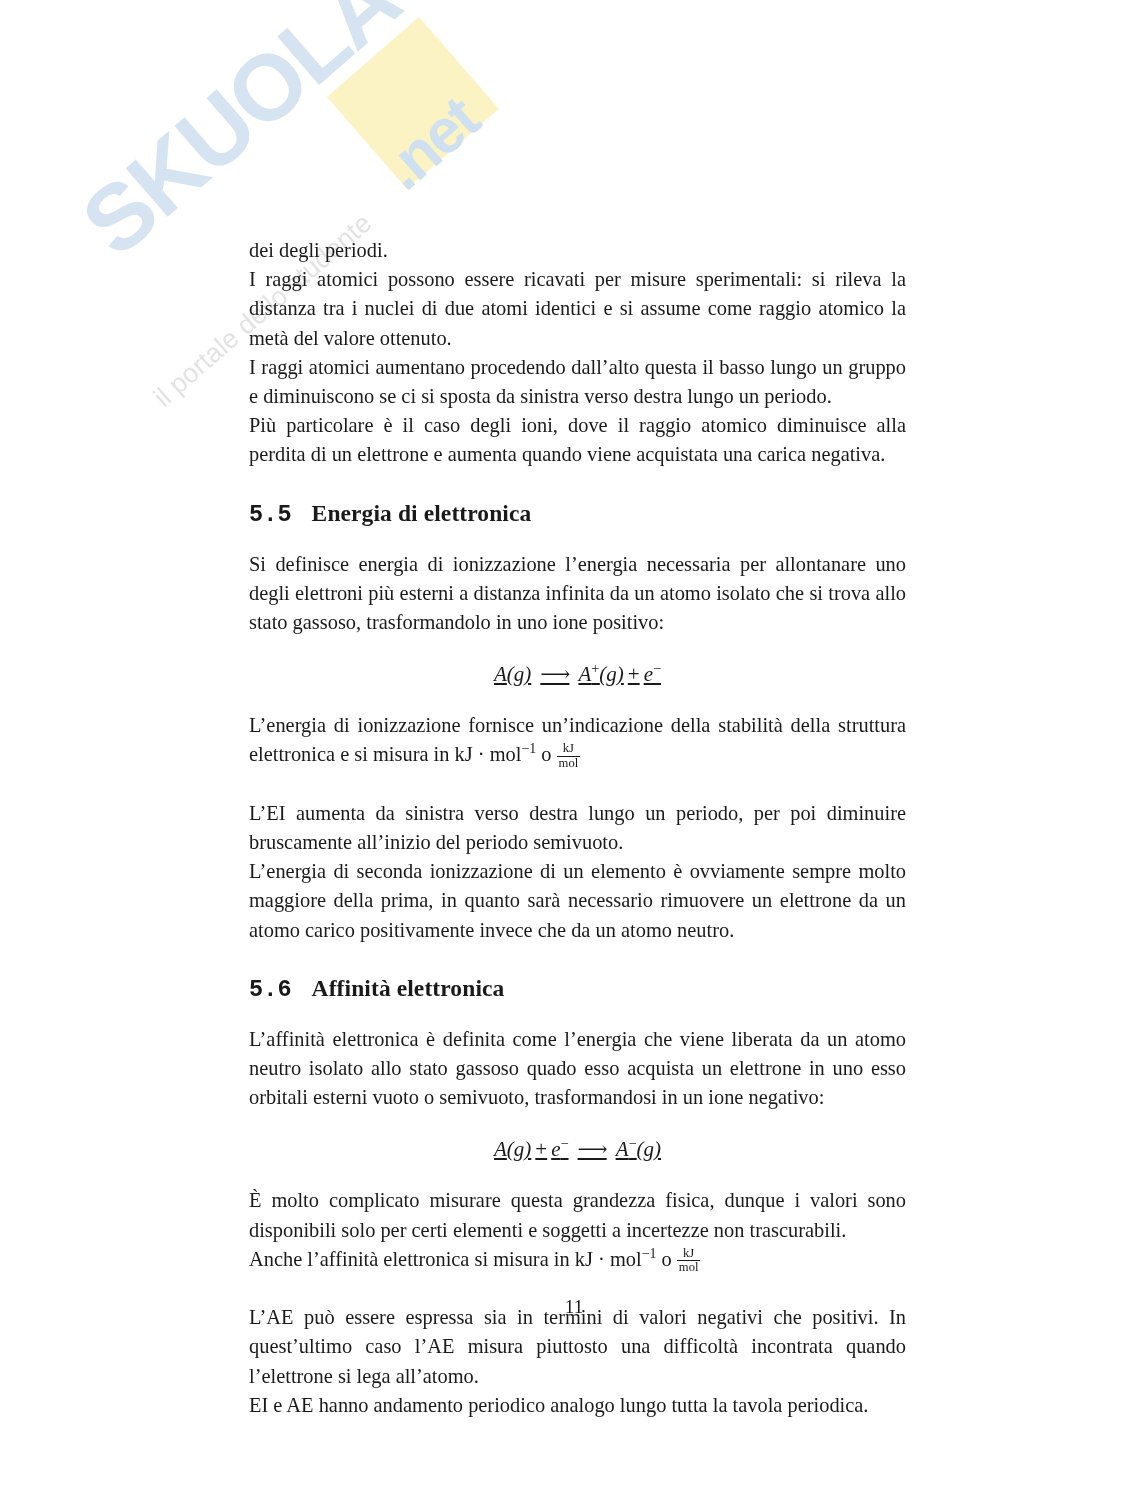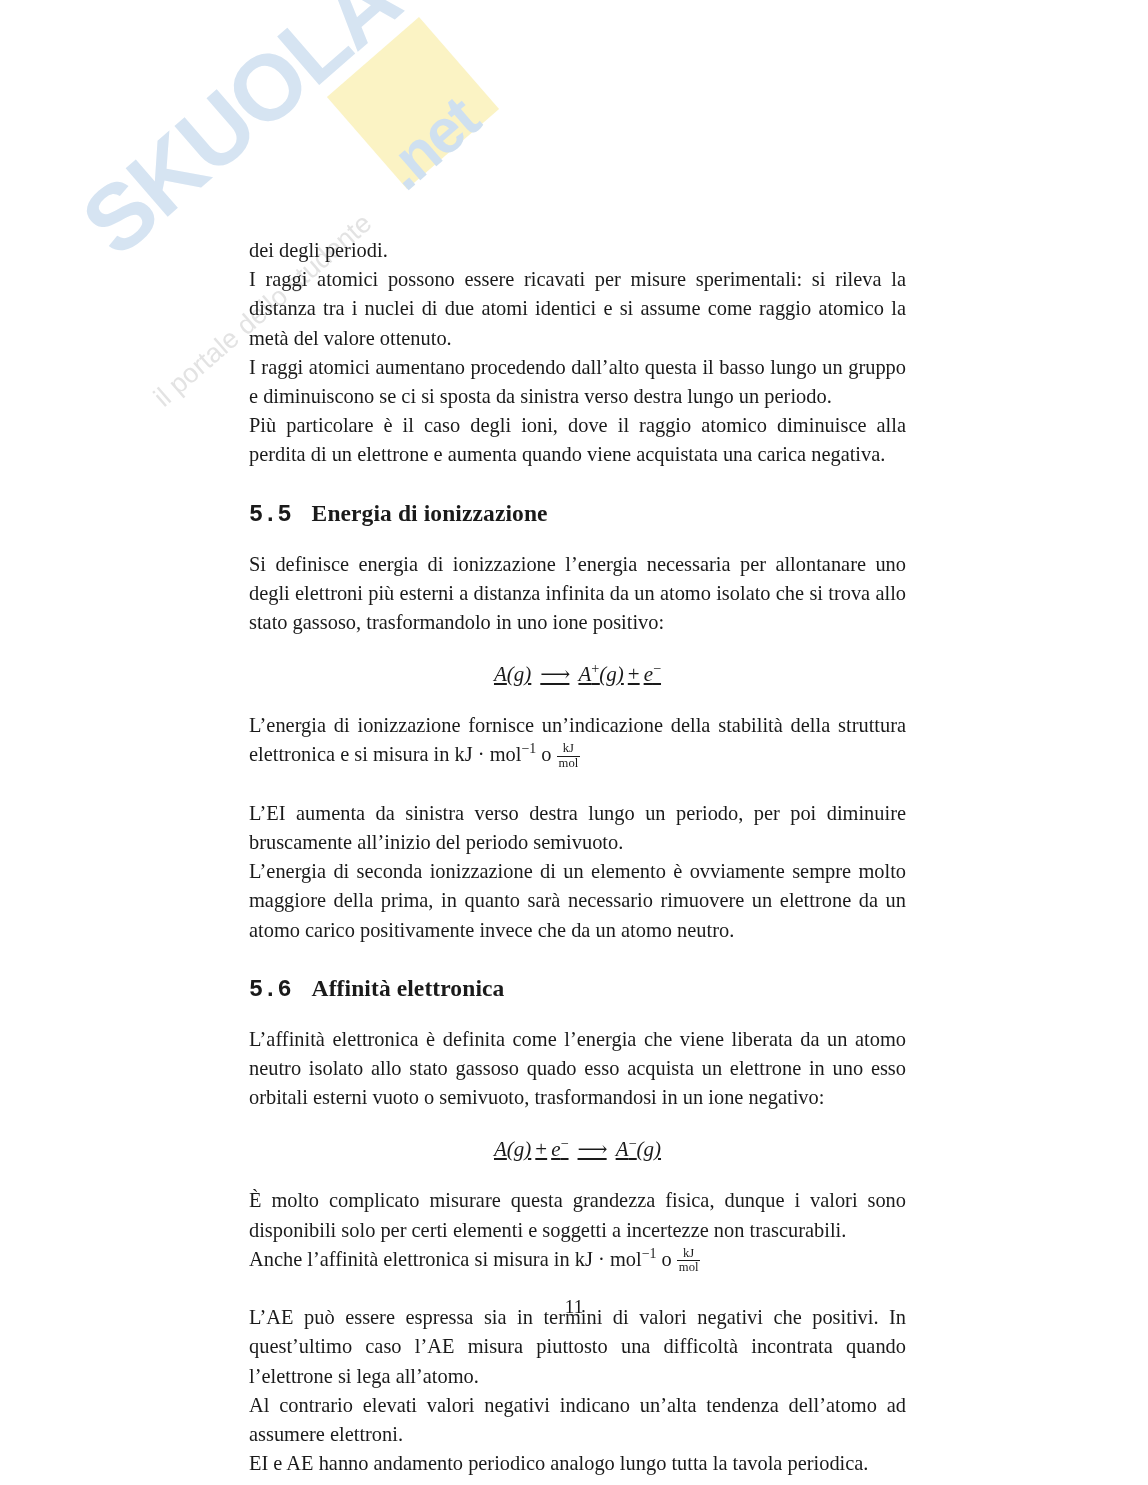--- a/index.html
+++ b/index.html
@@ -157,21 +157,21 @@
   <div id="content">
 
     <p class="para nojust">dei degli periodi.</p>
     <p class="para">I raggi atomici possono essere ricavati per misure sperimentali: si rileva la distanza tra i nuclei di due atomi identici e si assume come raggio atomico la metà del valore ottenuto.</p>
     <p class="para">I raggi atomici aumentano procedendo dall’alto questa il basso lungo un gruppo e diminuiscono se ci si sposta da sinistra verso destra lungo un periodo.</p>
     <p class="para">Più particolare è il caso degli ioni, dove il raggio atomico diminuisce alla perdita di un elettrone e aumenta quando viene acquistata una carica negativa.</p>
 
     <div class="gap-l"></div>
 
     <h2 class="section">
-      <span class="num">5.5</span><span>Energia di ionizzazione</span>
+      <span class="num">5.5</span><span>Energia di elettronica</span>
     </h2>
 
     <div class="gap-m"></div>
 
     <p class="para">Si definisce energia di ionizzazione l’energia necessaria per allontanare uno degli elettroni più esterni a distanza infinita da un atomo isolato che si trova allo stato gassoso, trasformandolo in uno ione positivo:</p>
 
     <div class="gap-m"></div>
 
     <div class="eqn">
       <span class="mi">A</span><span class="mi">(g)</span><span class="arrow">⟶</span><span class="mi">A</span><sup class="sm">+</sup><span class="mi">(g)</span><span class="op">+</span><span class="mi">e</span><sup class="sm">−</sup>
@@ -204,20 +204,19 @@
 
     <div class="gap-m"></div>
 
     <p class="para">È molto complicato misurare questa grandezza fisica, dunque i valori sono disponibili solo per certi elementi e soggetti a incertezze non trascurabili.</p>
 
     <p class="para nojust"><span>Anche l’affinità elettronica si misura in kJ</span> <span class="unit"><span>·</span> <span>mol</span><sup class="sm">−1</sup></span> <span>o</span> <span class="frac"><span class="num-part">kJ</span><span class="den-part">mol</span></span></p>
 
     <div class="gap-l"></div>
 
     <p class="para">L’AE può essere espressa sia in termini di valori negativi che positivi.  In quest’ultimo caso l’AE misura piuttosto una difficoltà incontrata quando l’elettrone si lega all’atomo.</p>
-    <p class="para">Al contrario elevati valori negativi indicano un’alta tendenza dell’atomo ad assumere elettroni.</p>
     <p class="para nojust">EI e AE hanno andamento periodico analogo lungo tutta la tavola periodica.</p>
 
   </div>
 
   <div id="folio">11</div>
 
 </div>
 
 </body></html>

